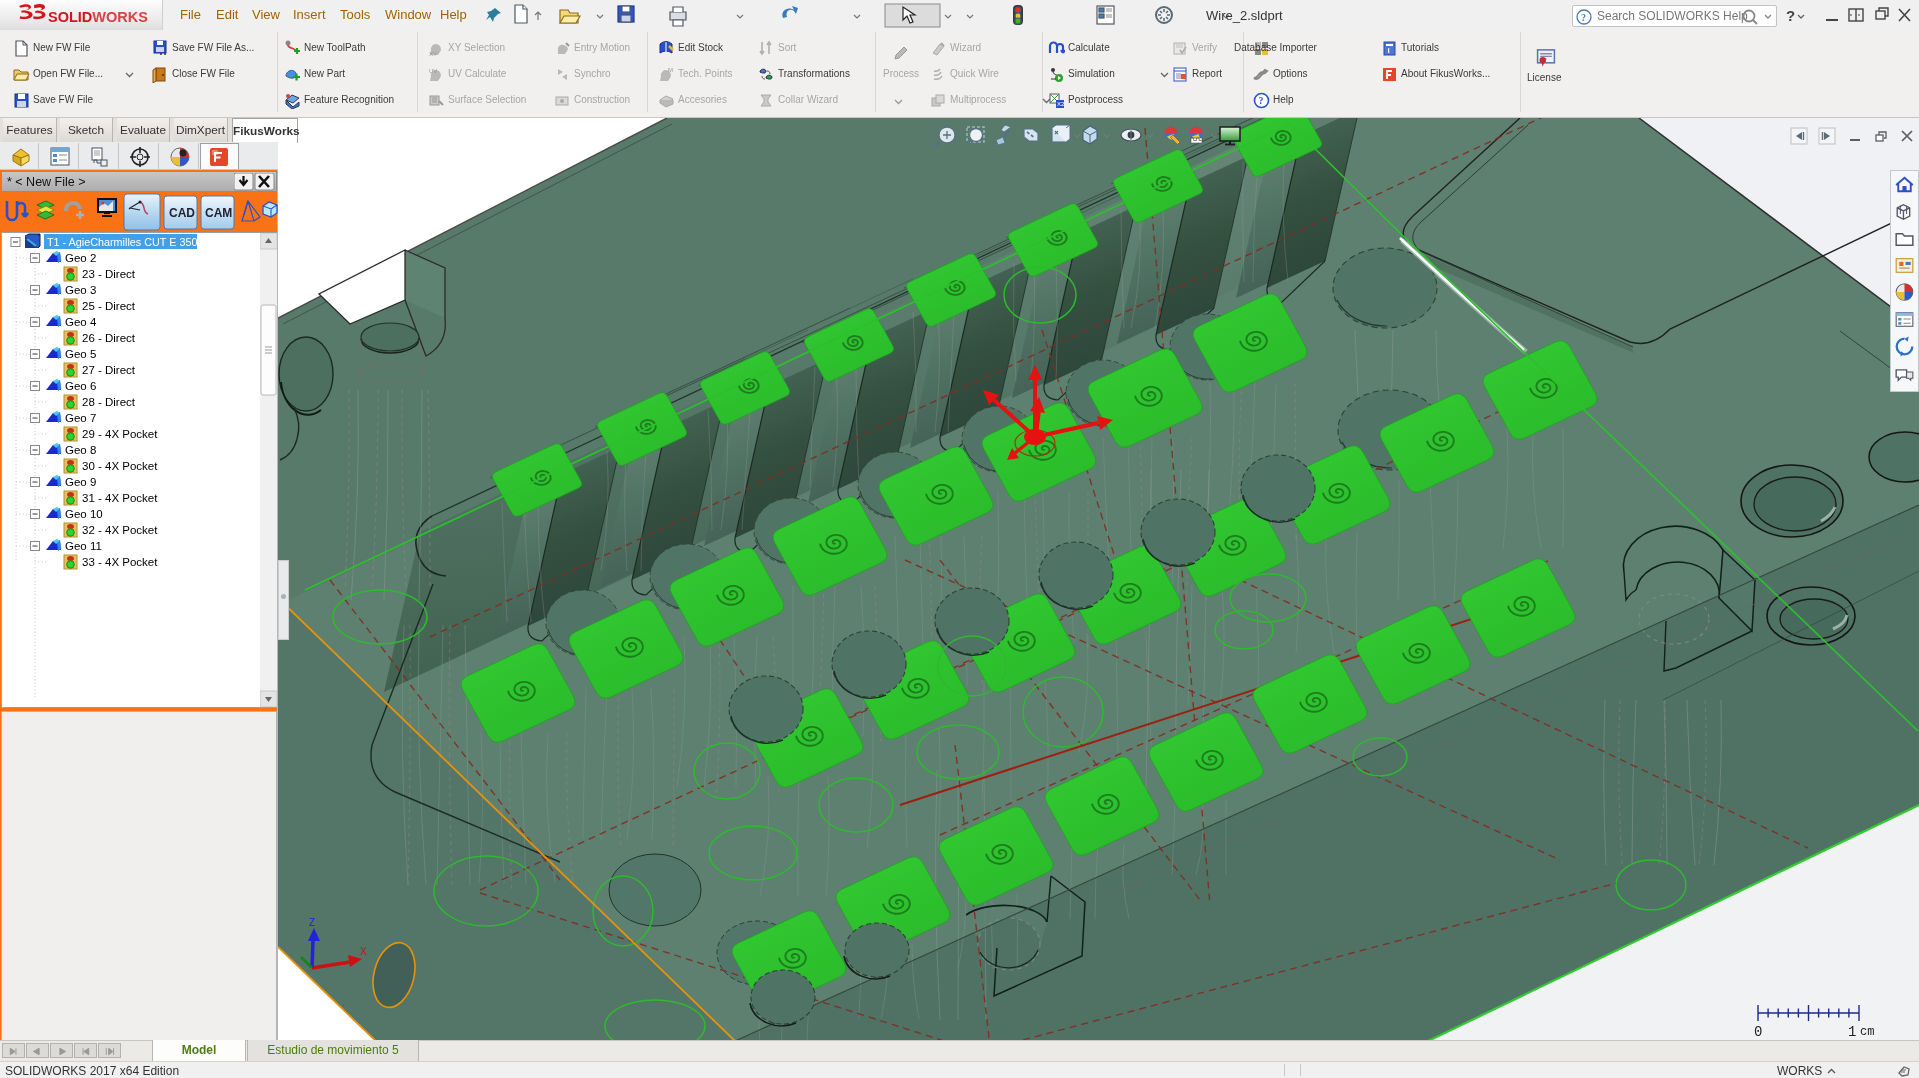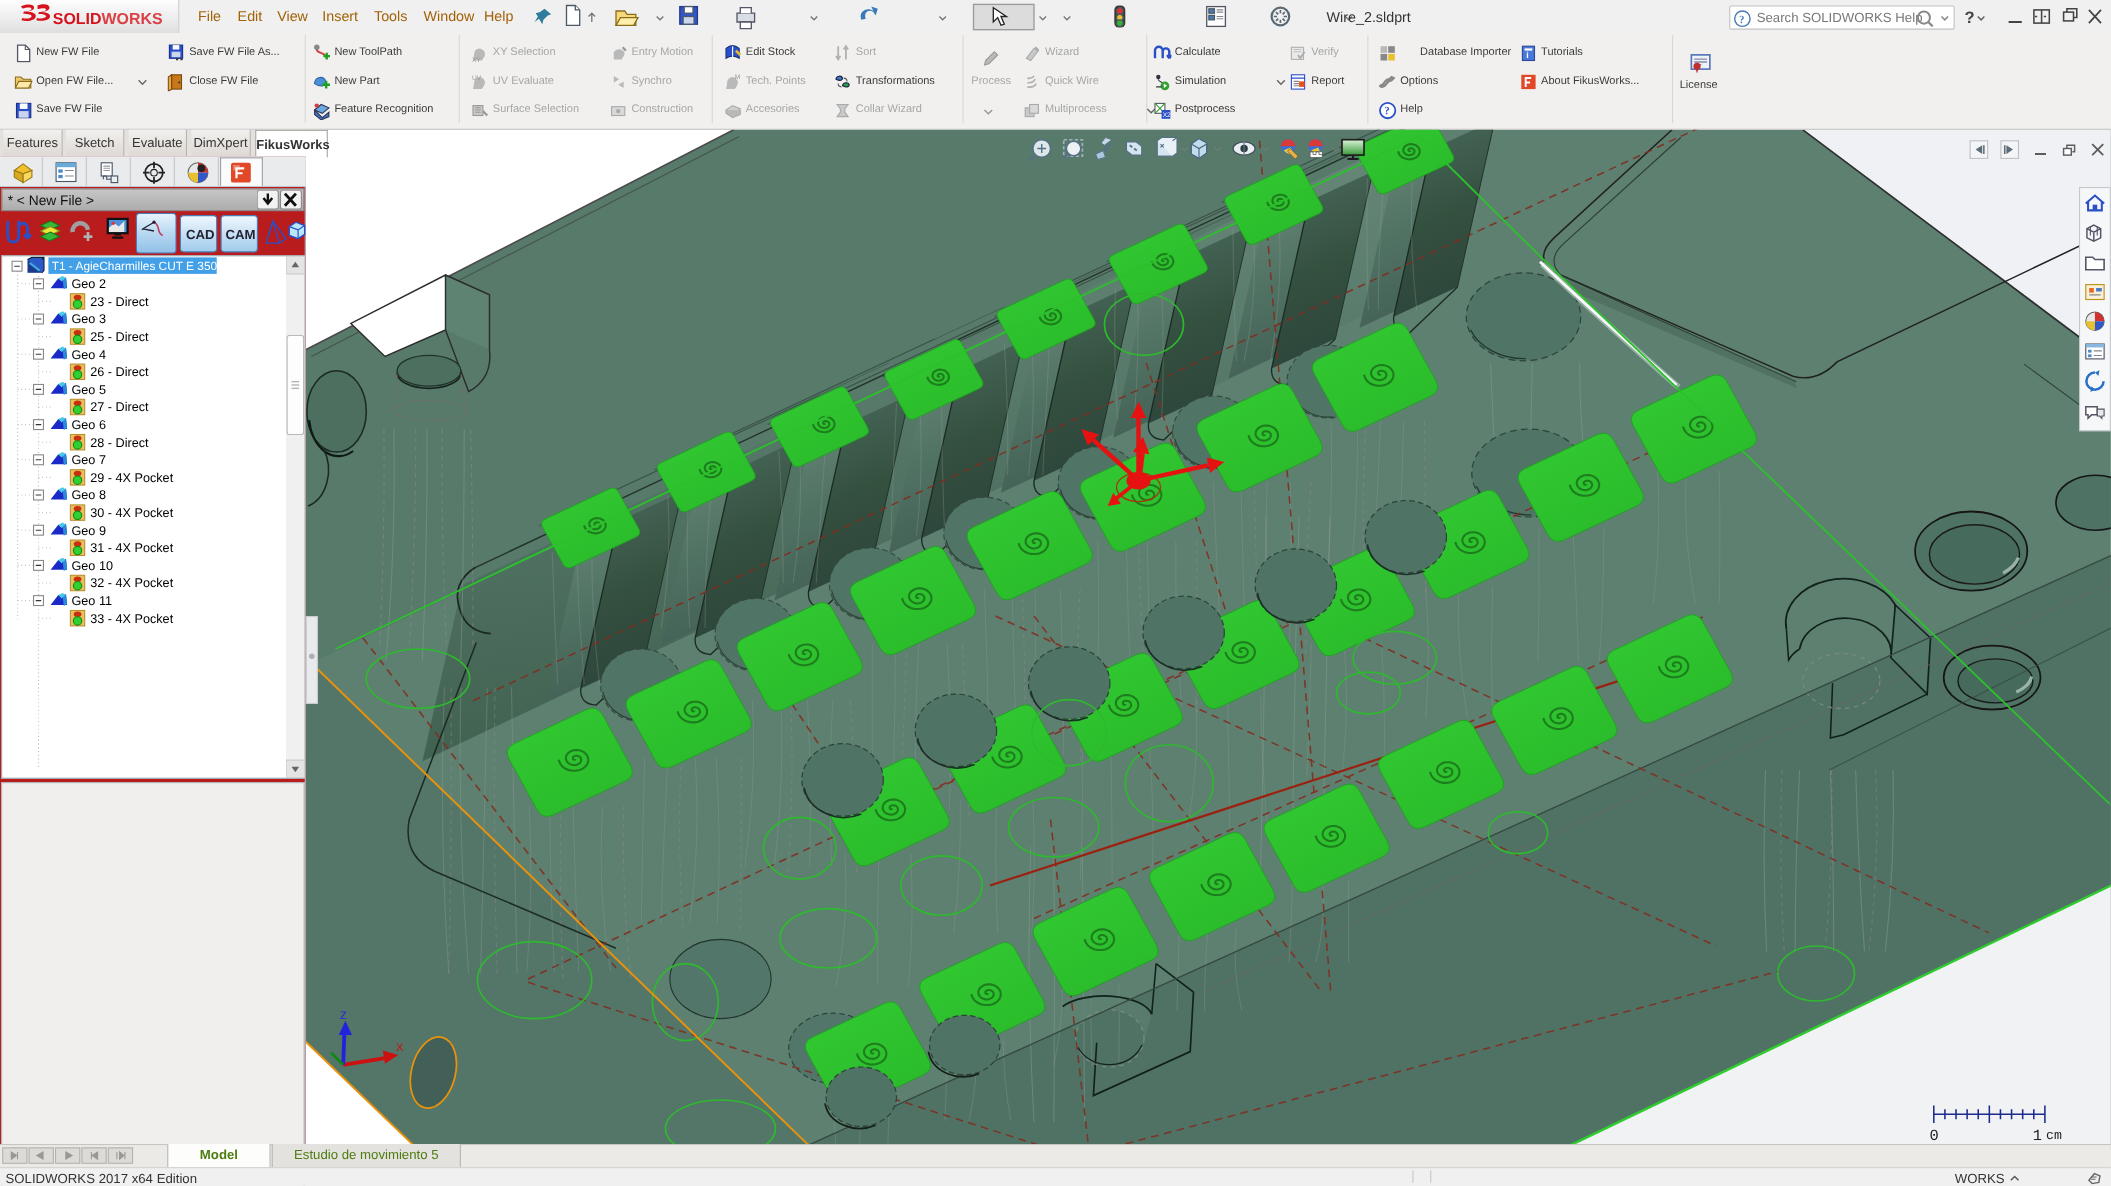--- a/index.html
+++ b/index.html
@@ -7,21 +7,21 @@
 #logo{position:absolute;left:0;top:0;width:163px;height:36px;background:linear-gradient(180deg,#fdfdfd,#e9e9e9 60%,#d8d8d8);border-right:1px solid #cfcfcf;border-bottom:1px solid #cfcfcf}
 .menu{position:absolute;top:7px;font-size:13px;color:#a16207}
 #ribbon{position:absolute;left:0;top:30px;width:1919px;height:88px;background:#f1f0ef;border-bottom:1px solid #c9c7c5}
 .rbtn{position:absolute;font-size:10px;color:#3a3a3a;white-space:nowrap}
 .rbtn.gray{color:#a6a6a6}
 .rsep{position:absolute;top:36px;width:1px;height:80px;background:#d9d7d4}
 .ricon{position:absolute;width:17px;height:17px}
 #tabsrow{position:absolute;left:0;top:118px;width:298px;height:24px;background:#e4e1dd}
 .tab{position:absolute;top:0;height:24px;border-right:1px solid #b9b6b2;color:#333;font-size:11.8px;text-align:center;line-height:24px;background:linear-gradient(180deg,#f2f0ee,#ddd9d4)}
 .tab.active{background:#ffffff;font-weight:bold;border:1px solid #a8a5a0;border-bottom:none;height:25px}
-#lpanel{position:absolute;left:0;top:142px;width:278px;height:898px;background:#b91c1c;border-right:1px solid #b4b8bc}
+#lpanel{position:absolute;left:0;top:142px;width:278px;height:898px;background:#f97316;border-right:1px solid #b4b8bc}
 #ptabs{position:absolute;left:0;top:0;width:278px;height:28px;background:#e9ebed;border-bottom:1px solid #c4c8cc}
 .ptab{position:absolute;top:1px;width:39px;height:26px;border-right:1px solid #c4c8cc;background:#e9ebed}
 .ptab.active{background:#fbfbfb;border:1px solid #9aa0a6;border-bottom:none}
 #nfbar{position:absolute;left:1px;top:29px;width:276px;height:21px;background:linear-gradient(180deg,#c6c6c6,#adadad);border:1px solid #8e8e8e;color:#111;font-size:12.5px;line-height:20px}
 #treebox{position:absolute;left:1px;top:90px;width:276px;height:476px;background:#ffffff;border:1px solid #98a0a8;font-size:12px;color:#000}
 #grayarea{position:absolute;left:1px;top:569px;width:276px;height:437px;background:#f0efee;border:1px solid #b0b4b8}
 #bottabs{position:absolute;left:0;top:1040px;width:1919px;height:21px;background:#eceae7;border-top:1px solid #c8c6c3}
 #statusbar{position:absolute;left:0;top:1061px;width:1919px;height:17px;background:#f0f0f0;border-top:1px solid #d4d2d0;font-size:12px;color:#333}
 #taskpane{position:absolute;left:1890px;top:170px;width:29px;height:222px;background:#f6f7f8;border:1px solid #c4c8cc}
 #searchbox{position:absolute;left:1572px;top:5px;width:205px;height:22px;background:#ffffff;border:1px solid #c2c2c2;border-radius:2px;font-size:12px;color:#777}
@@ -165,21 +165,21 @@
 <div class="rbtn" style="left:304px;top:94px">Feature Recognition</div>
 <svg class="ricon" style="left:428px;top:40px" viewBox="0 0 17 17">
     <path d="M3,10 a5,5 0 1 1 9,2 l-2,3 -8,0 z" fill="#b9b9b9"></path>
     <text x="1" y="16" font-size="6" fill="#999">XY</text>
   </svg>
 <div class="rbtn gray" style="left:448px;top:42px">XY Selection</div>
 <svg class="ricon" style="left:428px;top:66px" viewBox="0 0 17 17">
     <path d="M3,10 a5,5 0 1 1 9,2 l-2,3 -8,0 z" fill="#b9b9b9"></path>
     <text x="1" y="7" font-size="6" fill="#999">UV</text>
   </svg>
-<div class="rbtn gray" style="left:448px;top:68px">UV Evaluate</div>
+<div class="rbtn gray" style="left:448px;top:68px">UV Calculate</div>
 <svg class="ricon" style="left:428px;top:92px" viewBox="0 0 17 17">
     <rect x="2" y="4" width="9" height="9" fill="#c9c9c9" stroke="#999"></rect>
     <path d="M4,6 h5 M4,8 h5 M4,10 h5" stroke="#999"></path>
     <path d="M11,9 l4,4" stroke="#999" stroke-width="2"></path>
   </svg>
 <div class="rbtn gray" style="left:448px;top:94px">Surface Selection</div>
 <svg class="ricon" style="left:554px;top:40px" viewBox="0 0 17 17">
     <path d="M4,10 a5,4 0 1 1 9,1 l-2,3 -7,0 z" fill="#b9b9b9"></path>
     <path d="M12,3 l3,3" stroke="#999" stroke-width="2"></path>
   </svg>
@@ -281,21 +281,21 @@
     <path d="M4,8 h5 M4,10 h5 M4,12 h5" stroke="#888"></path>
     <rect x="9" y="8" width="5" height="5" fill="#e85020"></rect>
   </svg>
 <div class="rbtn" style="left:1192px;top:68px">Report</div>
 <svg class="ricon" style="left:1253px;top:40px" viewBox="0 0 17 17">
     <rect x="2" y="2" width="6" height="6" fill="#b9b9b9"></rect>
     <rect x="9" y="2" width="6" height="6" fill="#888"></rect>
     <rect x="2" y="9" width="6" height="6" fill="#888"></rect>
     <rect x="9" y="9" width="6" height="6" fill="#e8c030"></rect>
   </svg>
-<div class="rbtn" style="left:1291px;top:42px">Database Importer</div>
+<div class="rbtn" style="left:1234px;top:42px">Database Importer</div>
 <svg class="ricon" style="left:1253px;top:66px" viewBox="0 0 17 17">
     <path d="M3,13 c5,0 4,-6 9,-6 l2,-2 -2,-1 -2,2 c-5,0 -4,6 -9,6 z" fill="none" stroke="#888" stroke-width="2"></path>
   </svg>
 <div class="rbtn" style="left:1273px;top:68px">Options</div>
 <svg class="ricon" style="left:1253px;top:92px" viewBox="0 0 17 17">
     <circle cx="8.5" cy="8.5" r="7" fill="#fff" stroke="#2a50c8" stroke-width="1.6"></circle>
     <text x="5.5" y="12" font-size="10" font-weight="bold" fill="#2a50c8" font-family="Liberation Serif">?</text>
   </svg>
 <div class="rbtn" style="left:1273px;top:94px">Help</div>
 <svg class="ricon" style="left:1381px;top:40px" viewBox="0 0 17 17">

